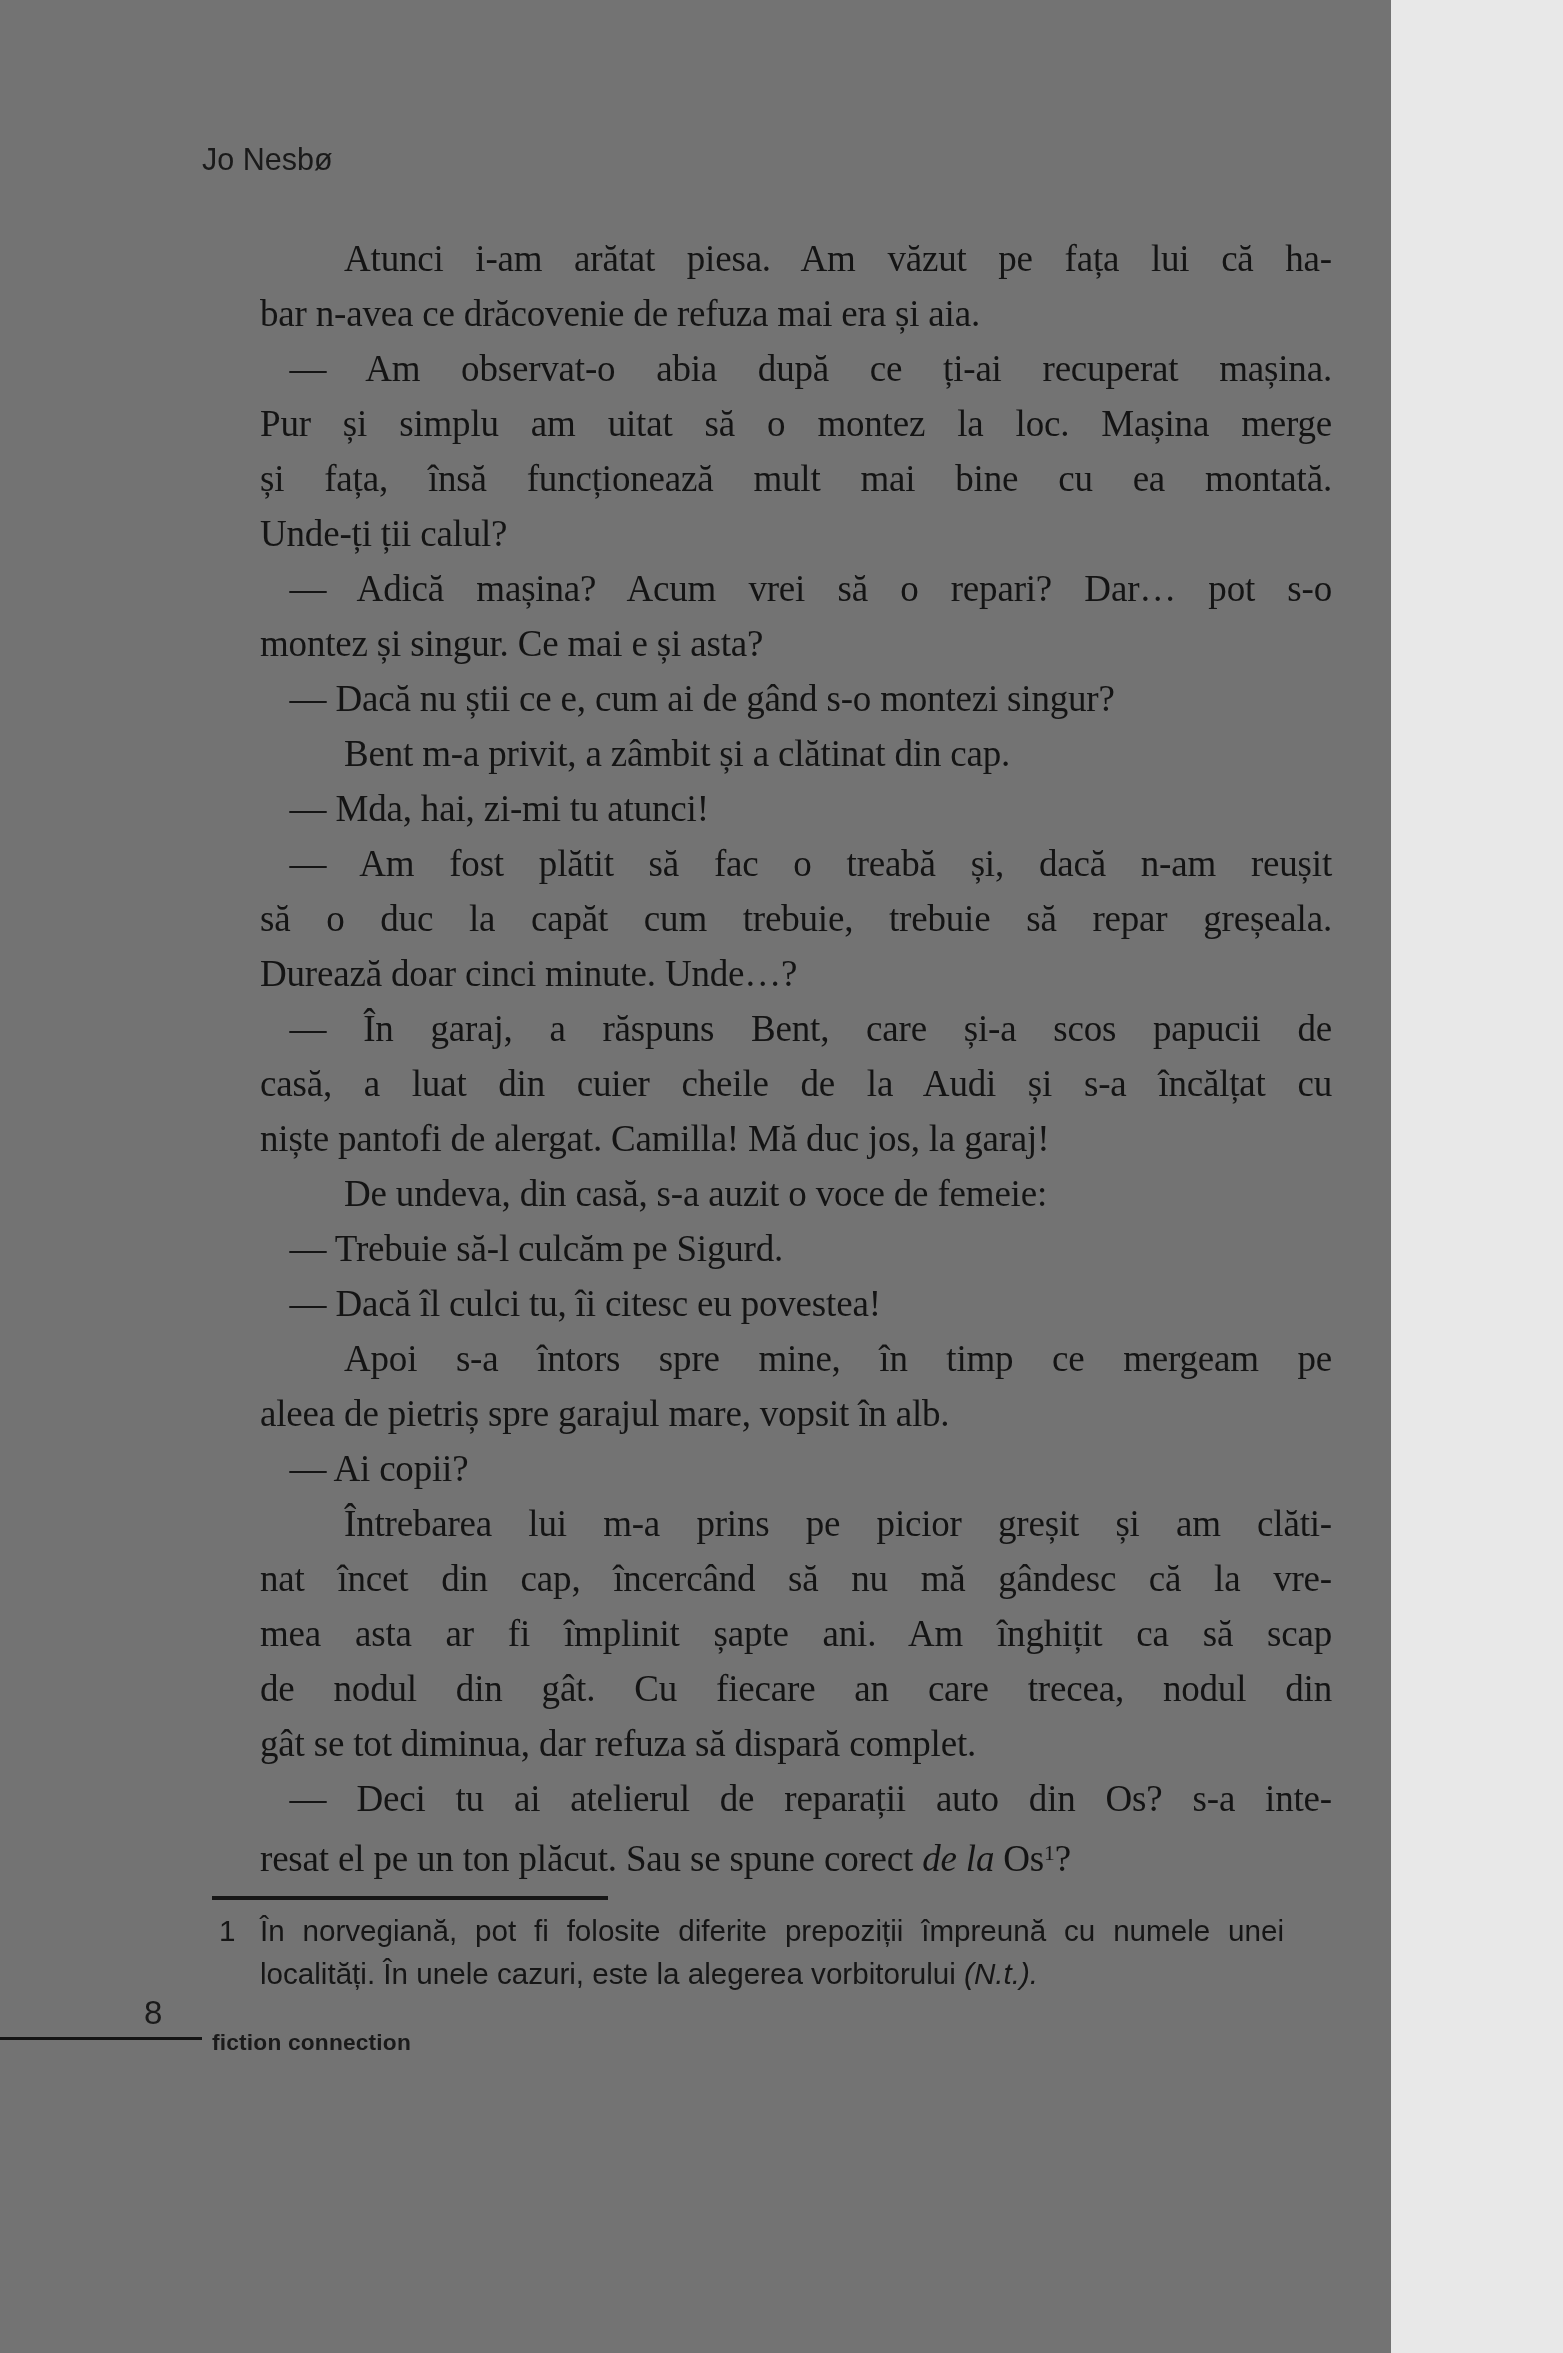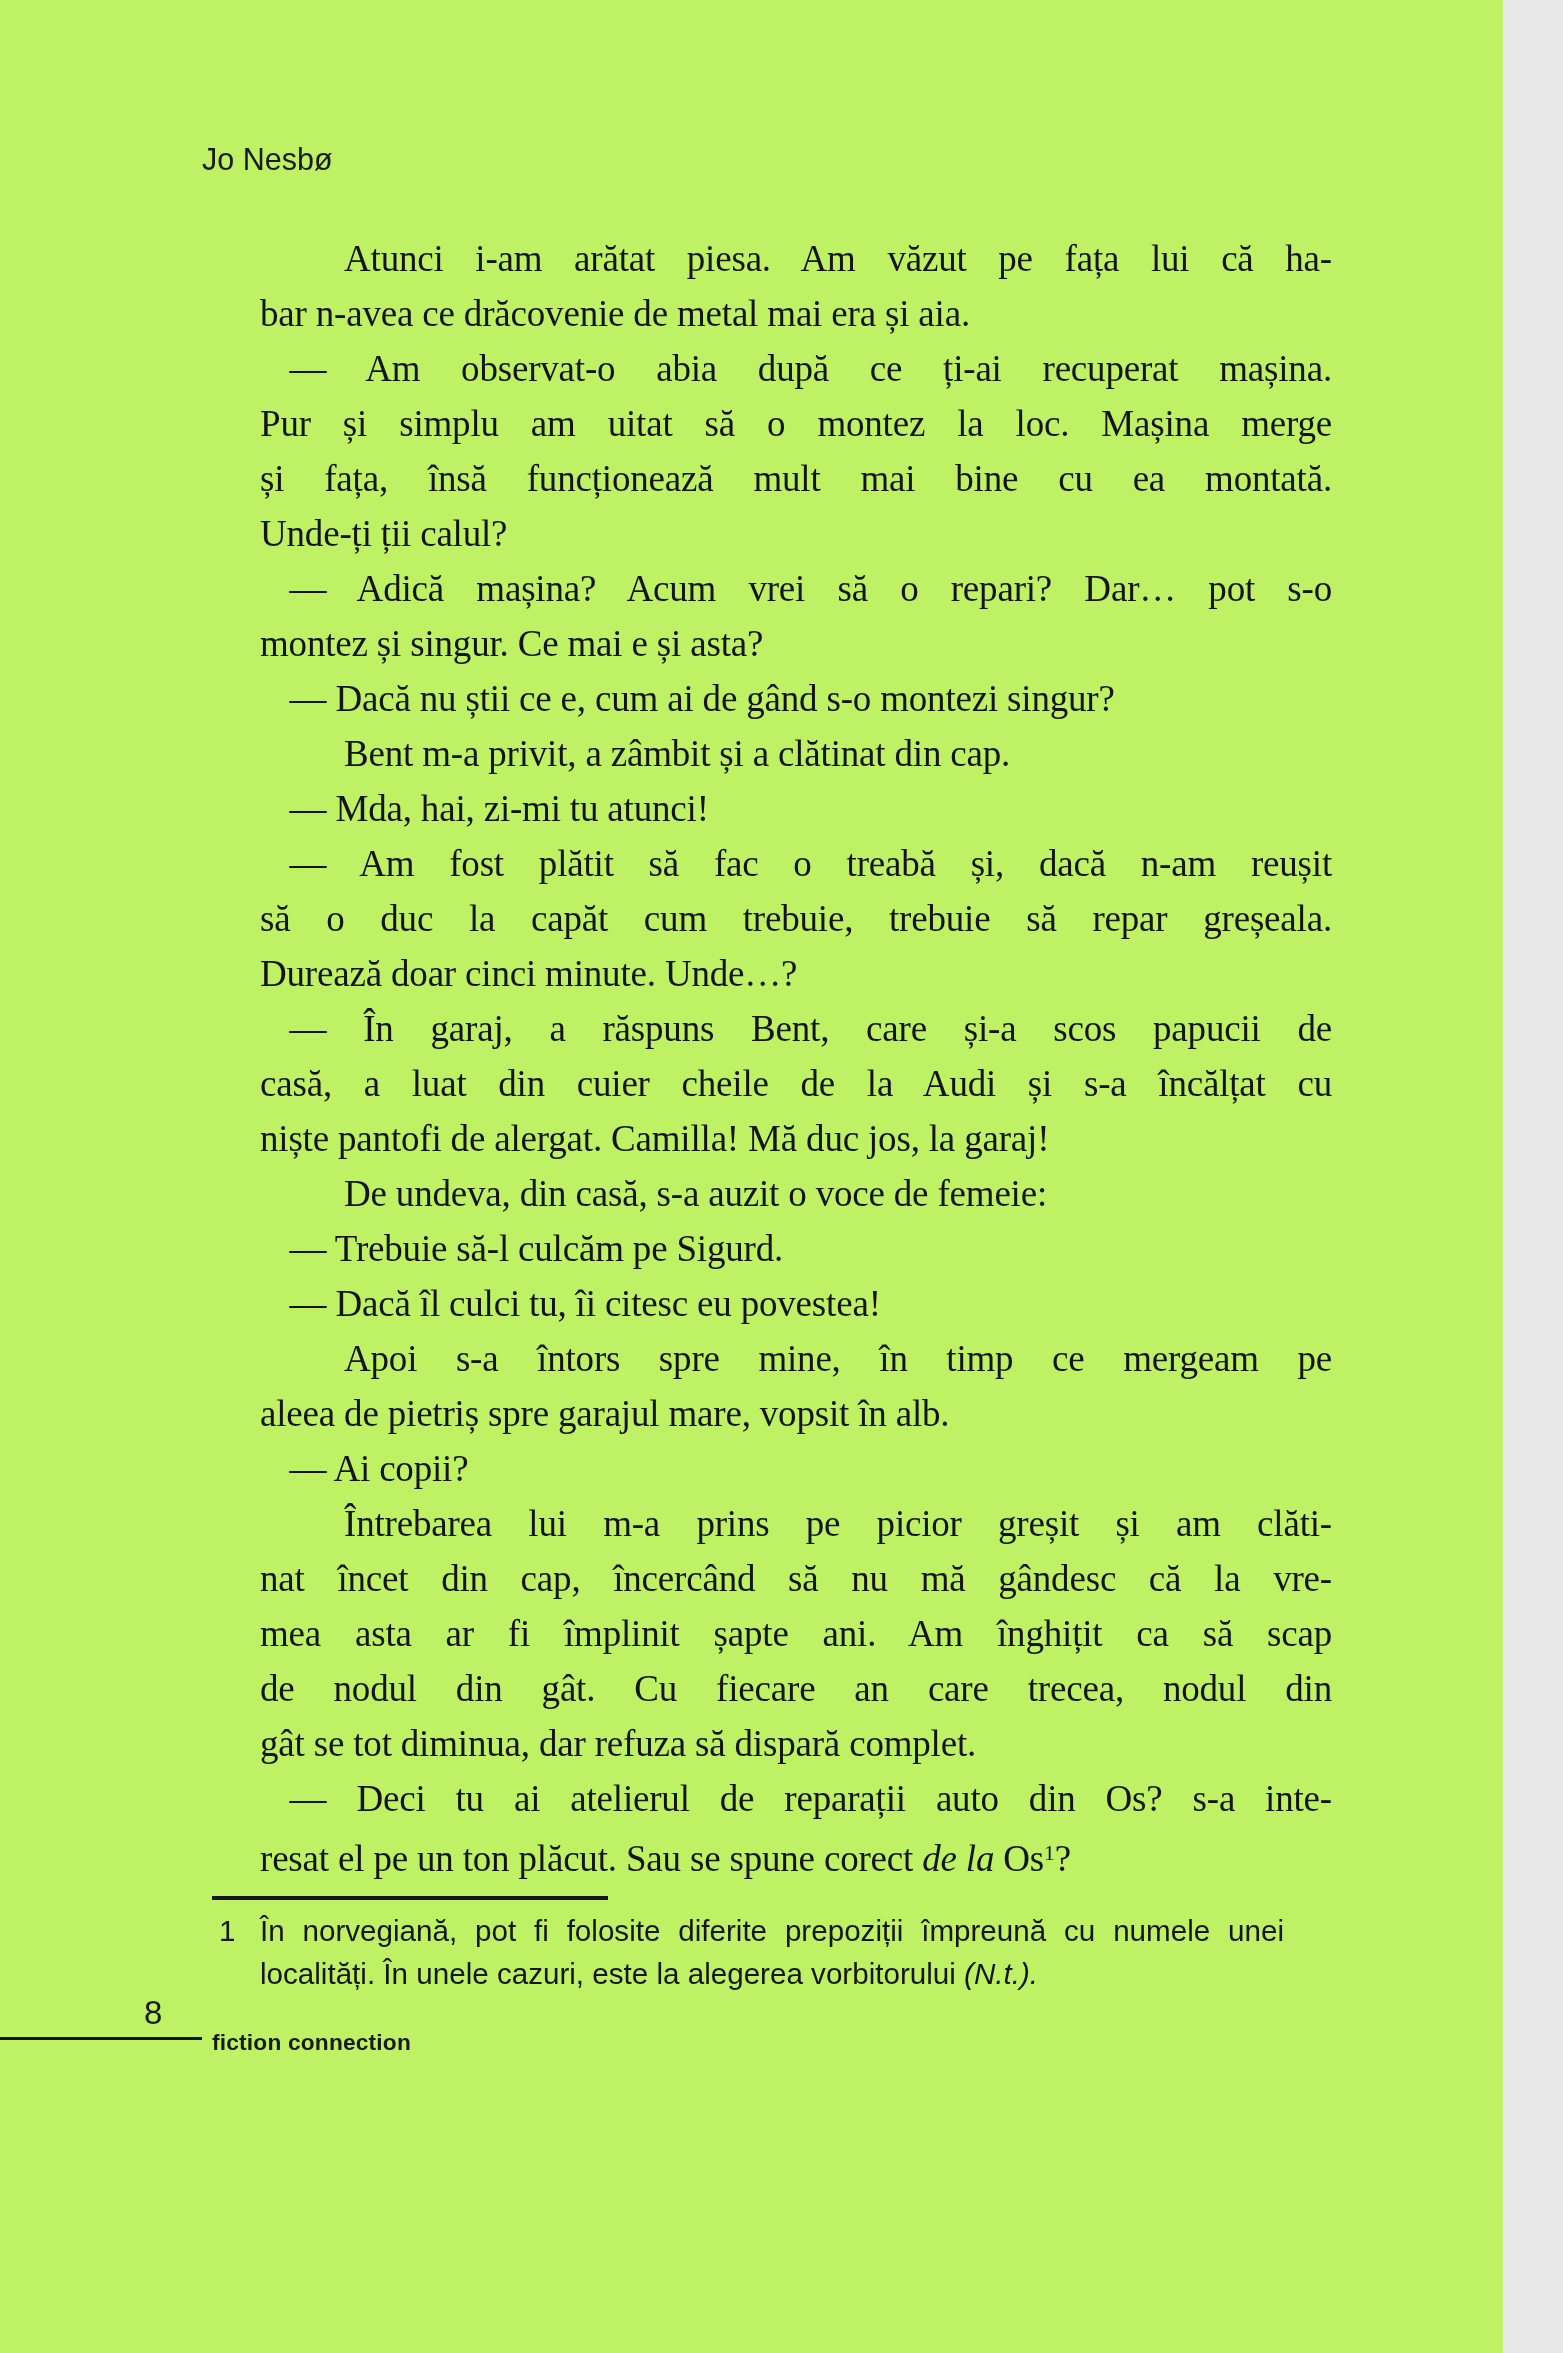--- a/index.html
+++ b/index.html
@@ -1,19 +1,19 @@
 <!DOCTYPE html>
 <html><head>
 <meta charset="utf-8">
 <style>
   html,body{margin:0;padding:0;background:#e8e8e8;}
   .page{
     position:relative;
-    width:1503px;height:2353px;
-    background:#bef264;
+    width:1391px;height:2353px;
+    background:#737373;
     overflow:hidden;
     font-family:"Liberation Serif","DejaVu Serif",serif;
     color:#141414;
   }
   .sans{font-family:"Liberation Sans","DejaVu Sans",sans-serif;}
 
   .author-header{
     position:absolute;left:202px;top:143px;
     font-size:30.5px;line-height:33px;color:#1a1a1a;
   }
@@ -60,21 +60,21 @@
 </style>
 </head>
 <body>
 
 <div class="page">
 
   <div class="author-header sans">Jo Nesbø</div>
 
   <div class="body-text" id="body-text">
       <div class="bl para jl"><span>Atunci i-am arătat piesa. Am văzut pe fața lui că ha-</span></div>
-      <div class="bl"><span>bar n-avea ce drăcovenie de metal mai era și aia.</span></div>
+      <div class="bl"><span>bar n-avea ce drăcovenie de refuza mai era și aia.</span></div>
       <div class="bl dash jl"><span>— Am observat-o abia după ce ți-ai recuperat mașina.</span></div>
       <div class="bl jl"><span>Pur și simplu am uitat să o montez la loc. Mașina merge</span></div>
       <div class="bl jl"><span>și fața, însă funcționează mult mai bine cu ea montată.</span></div>
       <div class="bl"><span>Unde-ți ții calul?</span></div>
       <div class="bl dash jl"><span>— Adică mașina? Acum vrei să o repari? Dar… pot s-o</span></div>
       <div class="bl"><span>montez și singur. Ce mai e și asta?</span></div>
       <div class="bl dash"><span>— Dacă nu știi ce e, cum ai de gând s-o montezi singur?</span></div>
       <div class="bl para"><span>Bent m-a privit, a zâmbit și a clătinat din cap.</span></div>
       <div class="bl dash"><span>— Mda, hai, zi-mi tu atunci!</span></div>
       <div class="bl dash jl"><span>— Am fost plătit să fac o treabă și, dacă n-am reușit</span></div>

